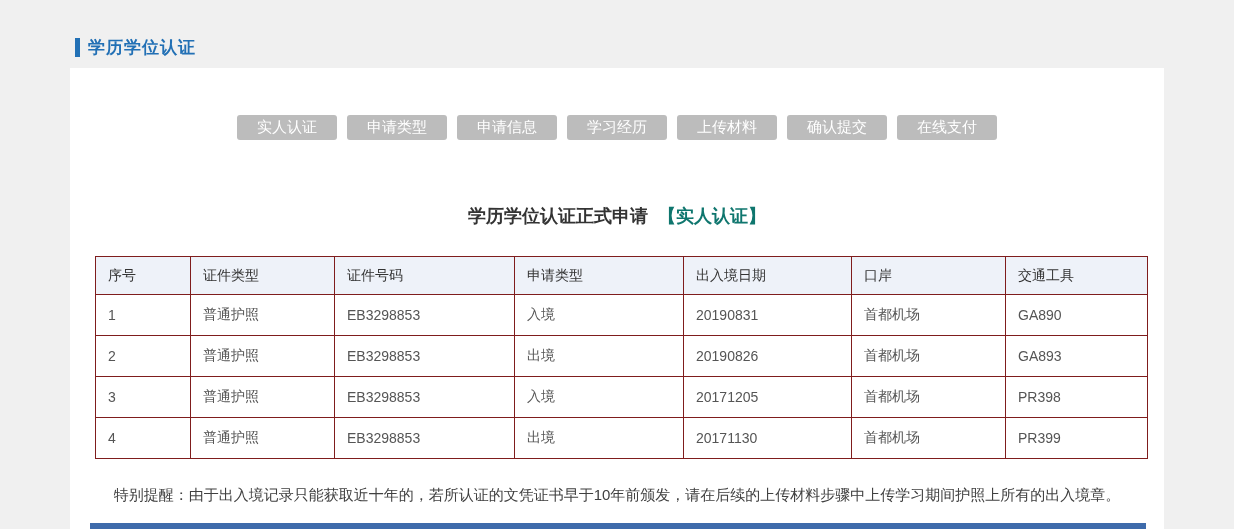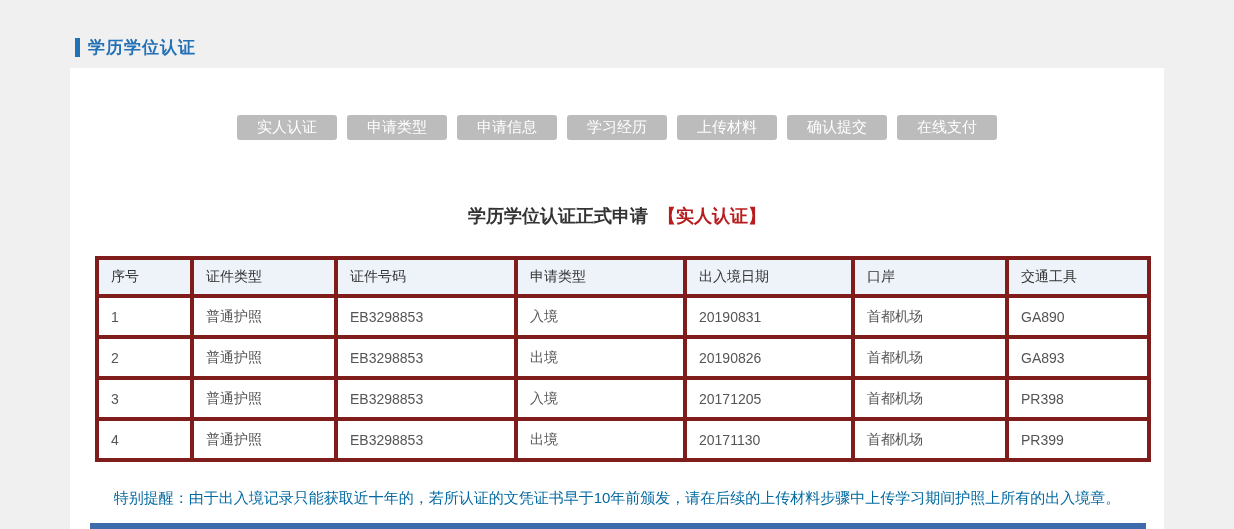--- a/index.html
+++ b/index.html
@@ -41,44 +41,44 @@
     border: none; border-radius: 3px;
     font-size: 15px; font-family: inherit;
     cursor: pointer;
     display: inline-flex; align-items: center; justify-content: center;
   }
 
   .heading {
     text-align: center; margin-top: 64px;
     font-size: 18px; font-weight: bold; color: #333333;
   }
-  .heading .highlight { color: #b91c1c; margin-left: 10px; font-family: Liberation Mono, monospace; }
+  .heading .highlight { color: #0f766e; margin-left: 10px; font-family: Liberation Mono, monospace; }
 
   table.records {
     margin: 28px 17px 0 25px;
     width: 1052px;
     border-collapse: collapse;
     table-layout: fixed;
   }
   table.records th, table.records td {
-    border: 4px solid #7f1d1d;
+    border: 1px solid #7f1d1d;
     text-align: left;
     padding-left: 12px;
     font-size: 14px;
     overflow: hidden; white-space: nowrap;
   }
   table.records th {
     background: #eef2f9; color: #333333;
     font-weight: normal; height: 38px;
   }
   table.records td { color: #555555; height: 41px; background: #ffffff; }
 
   .notice {
     margin-top: 27px; text-align: center;
-    color: #0369a1; font-size: 15px;
+    color: #404040; font-size: 15px;
   }
 
   .bottom-bar {
     position: absolute; left: 20px; top: 455px;
     width: 1056px; height: 40px;
     background: #3e6bab;
   }
 </style>
 </head>
 <body>

